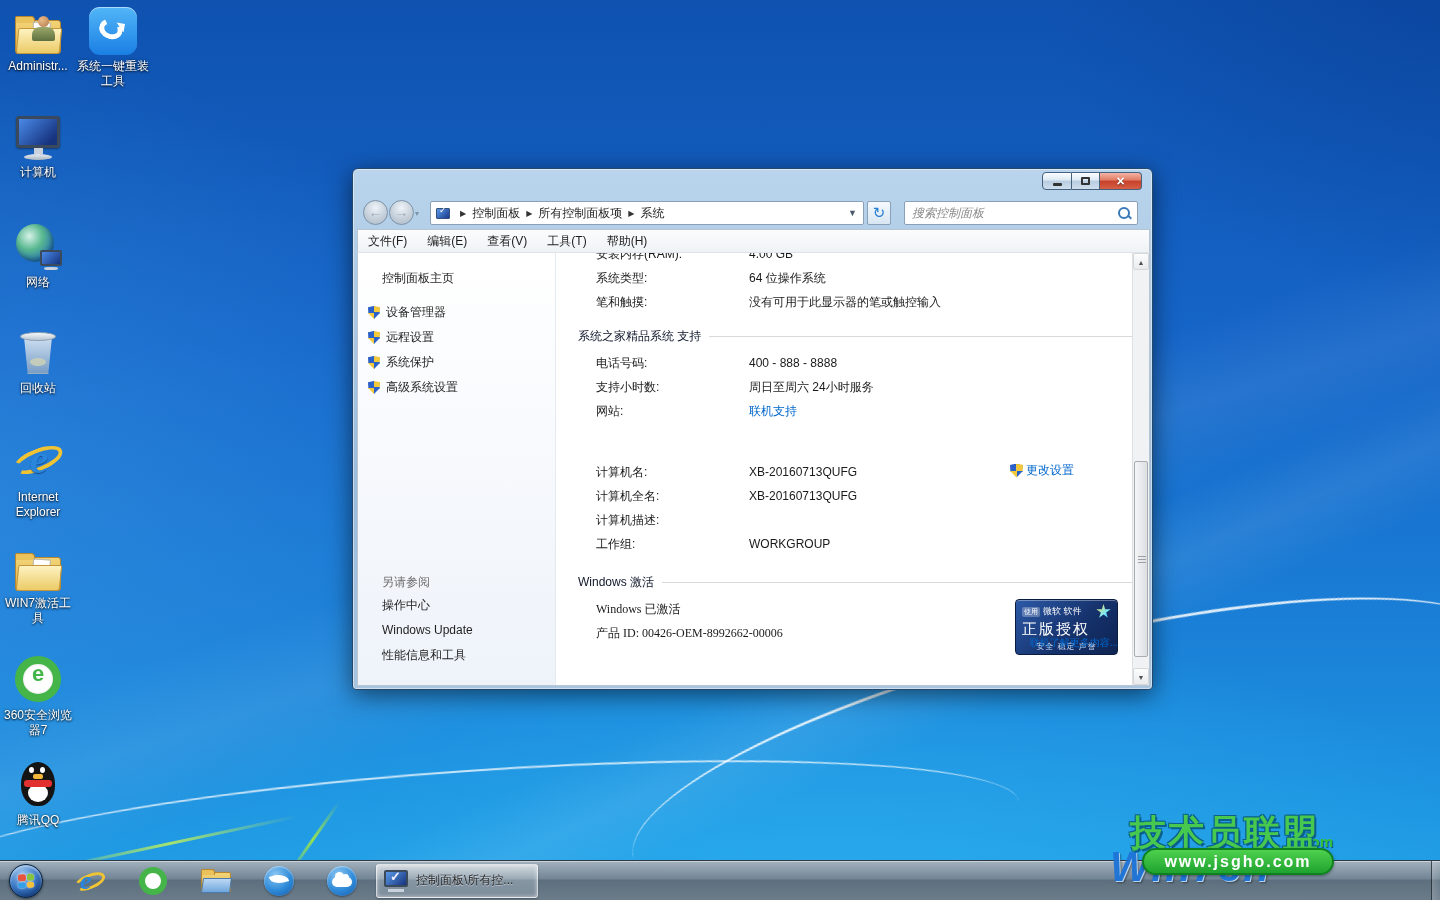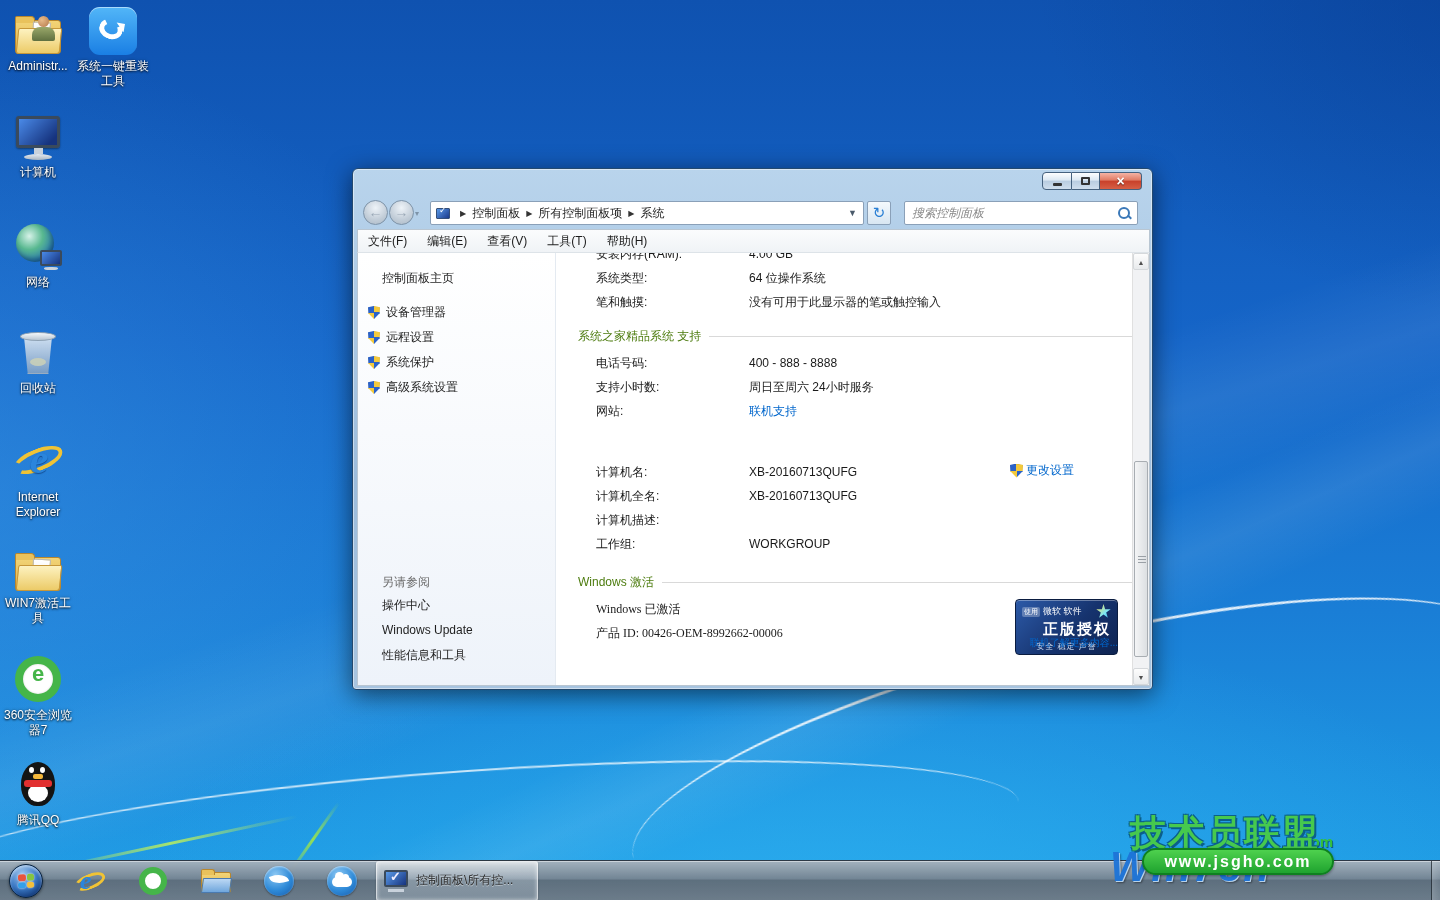--- a/index.html
+++ b/index.html
@@ -161,42 +161,42 @@
       background:conic-gradient(#f3c93c 0 25%, #2a62c9 25% 50%, #f3c93c 50% 75%, #2a62c9 75% 100%);
       box-shadow:inset 0 0 1px rgba(0,0,0,.6); }
   .see-also { position:absolute; left:24px; top:318px; width:160px; }
   .see-also-h { height:22px; line-height:22px; color:#6d6d6d; }
   .see-item { height:25px; line-height:25px; color:#1e1e1e; cursor:pointer; }
 
   
   #main { position:relative; flex:1; height:100%; overflow:hidden; font-size:12px; color:#1a1a1a; }
   .crow { display:flex; align-items:center; height:24px; padding-left:40px; }
   .crow .lab { width:153px; flex:none; }
-  .sect-h { position:absolute; left:22px; right:0; height:20px; display:flex; align-items:center; color:#4d7c0f;text-align:center; }
+  .sect-h { position:absolute; left:22px; right:0; height:20px; display:flex; align-items:center; color:#0f172a;text-align:center; }
   .sect-h::after { content:""; flex:1; height:1px; background:#d9d9d9; margin-left:8px; }
   .link { color:#0066cc; cursor:pointer; }
   #specs { position:absolute; left:0; right:0; top:-11px; }
   #support-h { top:73px; }
   #support-rows { position:absolute; left:0; right:0; top:98px; }
   #comp-h { top:182px; }
   #comp-rows { position:absolute; left:0; right:0; top:207px; }
   #act-h { top:319px; }
   #act-rows { position:absolute; left:0; right:0; top:344px;font-family:Liberation Serif, serif; }
   #change-settings { position:absolute; top:209px; right:58px; display:flex; align-items:center; }
   #change-settings .shield { width:13px; height:14px; margin-right:3px; }
   #badge { position:absolute; top:346px; right:14px; width:103px; height:56px; border-radius:4px;
       background:linear-gradient(135deg,#2c5aa8 0%,#16336e 55%,#0e2452 100%);
       border:1px solid #0a1c40; box-shadow:inset 0 1px 0 rgba(255,255,255,.35); color:#fff;
       padding:4px 6px; cursor:pointer; }
   .badge-r1 { display:flex; align-items:center; font-size:9px; }
   .badge-tag { font-size:7px; background:rgba(255,255,255,.28); border-radius:2px; padding:0 2px; margin-right:3px; }
   .badge-star { width:15px; height:15px; margin-left:auto;
       clip-path:polygon(50% 0,61% 35%,98% 35%,68% 57%,79% 91%,50% 70%,21% 91%,32% 57%,2% 35%,39% 35%);
       background:linear-gradient(135deg,#ffd94a,#7de8f5 60%,#2aa0e0); }
-  .badge-r2 { font-size:15px; font-weight:bold; letter-spacing:2px; margin-top:1px;text-align:right; }
+  .badge-r2 { font-size:15px; font-weight:normal; letter-spacing:2px; margin-top:1px; }
   .badge-r3 { font-size:8px; color:#cfe0f5; margin-top:2px; letter-spacing:1px;text-align:center; }
   #more-link { position:absolute; top:383px; right:14px; font-size:10px; }
 
   
   #scrollbar { position:relative; width:17px; flex:none; background:#f1f2f4; border-left:1px solid #e0e0e0; }
   .sb-arrow { position:absolute; left:0; width:16px; height:17px; text-align:center; line-height:17px;
       font-size:7px; color:#505050; background:linear-gradient(#fdfdfd,#e8eaec); border:1px solid #d5d8db;
       border-radius:2px; cursor:pointer; }
   .sb-up { top:0; } .sb-down { bottom:0; }
   #sb-thumb { position:absolute; left:1px; top:208px; width:14px; height:196px; border-radius:2px;
@@ -235,21 +235,21 @@
   
   .tb-blue { position:absolute; left:2px; top:2px; width:30px; height:30px; border-radius:50%;
       background:radial-gradient(circle at 38% 30%, #8cc8f4, #2e8ad8 55%, #1558a8);
       box-shadow:inset 0 1px 2px rgba(255,255,255,.6), 0 1px 2px rgba(0,0,0,.4); }
   .swift { position:absolute; left:8px; top:10px; width:18px; height:10px; background:#fff;
       border-radius:0 90% 0 90%; transform:rotate(-18deg); }
   .cloud { position:absolute; left:7px; top:13px; width:20px; height:10px; background:#fff; border-radius:8px; }
   .cloud::before { content:""; position:absolute; left:3px; top:-5px; width:9px; height:9px; background:#fff; border-radius:50%; }
   .cloud::after { content:""; position:absolute; right:3px; top:-3px; width:7px; height:7px; background:#fff; border-radius:50%; }
   
-  #taskbtn { position:relative; margin-left:8px; width:162px; height:40px; border-radius:3px;
+  #taskbtn { position:relative; margin-left:8px; width:162px; height:34px; border-radius:3px;
       background:linear-gradient(to bottom, rgba(255,255,255,.55), rgba(210,222,232,.35) 50%, rgba(170,185,198,.3));
       border:1px solid rgba(255,255,255,.65); box-shadow:inset 0 0 4px rgba(255,255,255,.6), 0 1px 2px rgba(0,0,0,.3);
       display:flex; align-items:center; cursor:pointer; }
   .tbtn-mon { position:relative; width:26px; height:22px; margin:0 6px 0 7px; flex:none; }
   .tbtn-scr { position:absolute; left:0; top:0; width:24px; height:17px; border-radius:2px;
       background:linear-gradient(135deg,#5a9ae8,#16337e); border:2px solid #3a4a5c; }
   .tbtn-scr::after { content:"✓"; position:absolute; left:4px; top:-3px; color:#eef; font-size:13px; font-weight:bold; }
   .tbtn-base { position:absolute; left:4px; bottom:0; width:16px; height:3px; background:#c9d2dc; }
   #taskbtn .t-lbl { font-size:12px; color:#2a2a2a; text-shadow:0 1px 0 rgba(255,255,255,.5);
       white-space:nowrap; overflow:hidden; }

